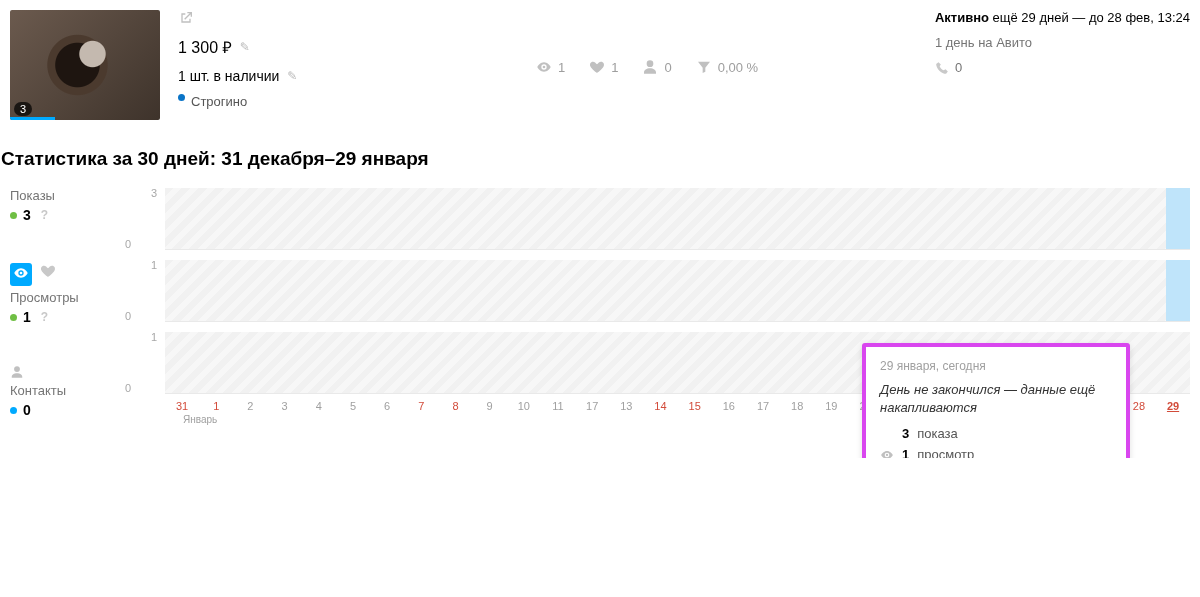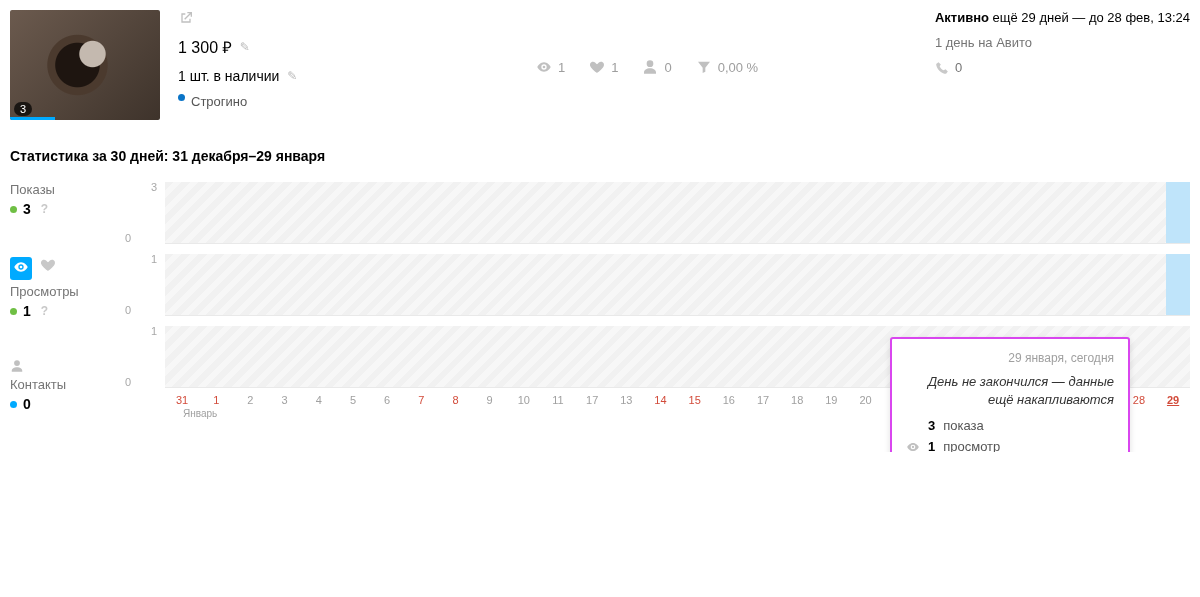--- a/index.html
+++ b/index.html
@@ -29,21 +29,21 @@
 .icon { width: 16px; height: 16px; display: inline-block; fill: #c0c0c0; }
 
 .right-col { margin-left: auto; font-size: 13px; }
 .right-col .active { color: #000; margin-bottom: 10px; }
 .right-col .active b { font-weight: 700; }
 .right-col .days { color: #757575; margin-bottom: 10px; }
 .right-col .phone { color: #757575; display: flex; align-items: center; gap: 6px; }
 .phone-icon { width: 14px; height: 14px; fill: #c9c9c9; }
 
 
-.stats-title { font-weight: 700; font-size: 14px; padding: 28px 10px 18px 10px; }
+.stats-title { font-weight: 700; font-size: 19px; padding: 28px 10px 18px 1px; }
 
 
 .chart-wrap { display: flex; padding: 0 10px; }
 .legend-col { width: 115px; }
 .legend-block { margin-bottom: 40px; }
 .legend-block .lbl { color: #757575; font-size: 13px; margin-bottom: 4px; }
 .legend-block .val { font-size: 14px; font-weight: 700; display: flex; align-items: center; gap: 6px; }
 .dot-green { width: 7px; height: 7px; border-radius: 50%; background: #6fbf44; }
 .dot-cyan { width: 7px; height: 7px; border-radius: 50%; background: #00aaff; }
 .help { color: #c8c8c8; font-size: 12px; margin-left: 4px; }
@@ -63,21 +63,21 @@
 .axis-bot { height: 31px; display: flex; align-items: flex-end; }
 
 .xaxis { display: flex; padding-left: 40px; margin-top: 6px; font-size: 11px; color: #a0a0a0; }
 .xaxis .tick { flex: 1; text-align: center; }
 .xaxis .tick.red { color: #d24b3a; }
 .xaxis .tick.today { color: #d24b3a; text-decoration: underline; font-weight: 700; }
 .month-lbl { padding-left: 40px; font-size: 10px; color: #a0a0a0; margin-top: 2px; }
 .month-lbl span { display: inline-block; margin-left: 18px; }
 
 
-.tooltip { position: absolute; right: 60px; top: 155px; width: 240px; background: #fff; border: 2px solid #d946ef; border-radius: 3px; box-shadow: 0 2px 6px rgba(0,0,0,.12); padding: 12px 14px; font-size: 13px; color: #333; text-align: right; }
+.tooltip { position: absolute; right: 60px; top: 155px; width: 268px; background: #fff; border: 4px solid #d946ef; border-radius: 3px; box-shadow: 0 2px 6px rgba(0,0,0,.12); padding: 12px 14px; font-size: 13px; color: #333; }
 .tooltip .tt-date { color: #a0a0a0; font-size: 12px; margin-bottom: 8px; }
 .tooltip .tt-note { color: #333; margin-bottom: 10px; line-height: 1.35; font-style: italic; }
 .tooltip .tt-row { display: flex; align-items: center; gap: 8px; margin-bottom: 6px; color: #555; }
 .tooltip .tt-row b { color: #000; }
 .tt-icon { width: 14px; height: 14px; fill: #c0c0c0; }
 </style>
 </head>
 <body>
 
 <svg width="0" height="0" style="position:absolute">

